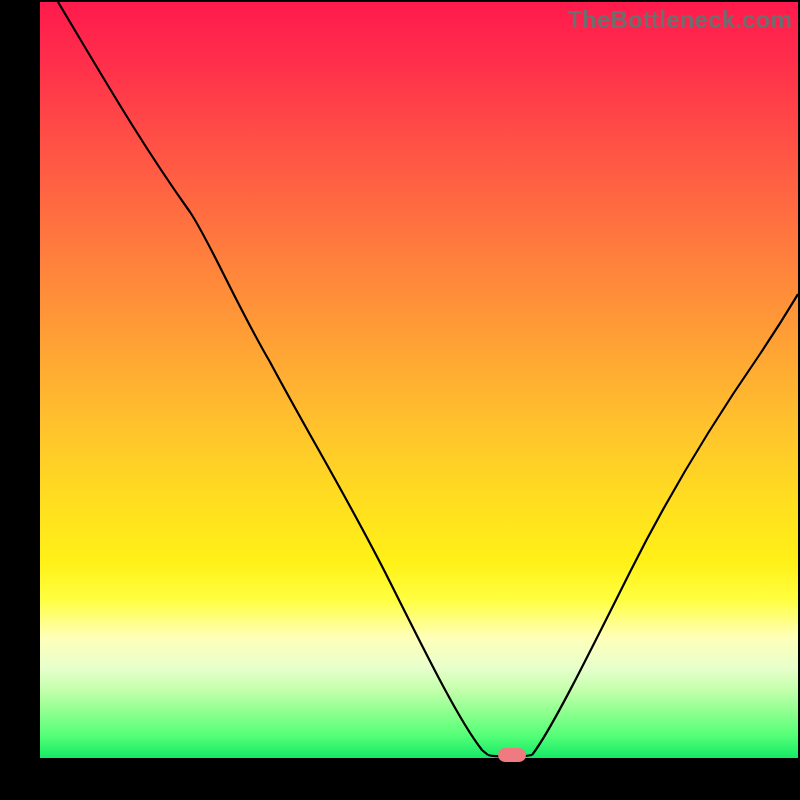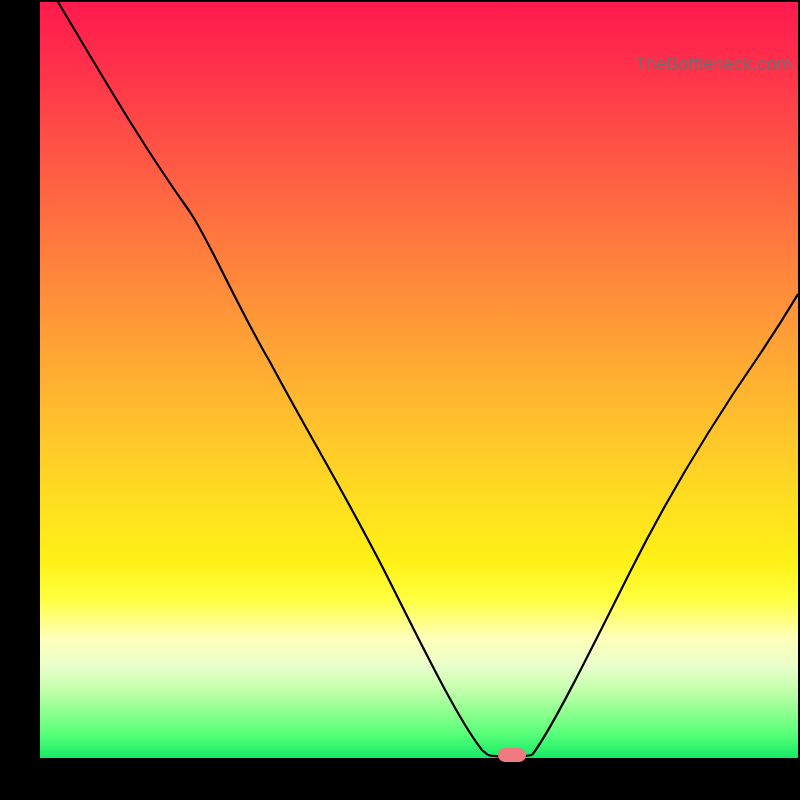--- a/index.html
+++ b/index.html
@@ -40,25 +40,24 @@
       #8dff8f 94%,
       #55ff78 97%,
       #15e966 100%
     );
   }
   .watermark {
     position: absolute;
     top: 4px;
     right: 6px;
     color: #6e6e6e;
-    font-size: 18px;
-    font-weight: 400;
+    font-size: 24px;
+    font-weight: 700;
     letter-spacing: 0.2px;
     pointer-events: none;
-    margin-top: 48px;
   }
   .curve {
     position: absolute;
     left: 0;
     top: 0;
     width: 758px;
     height: 756px;
     pointer-events: none;
   }
   .curve path {

